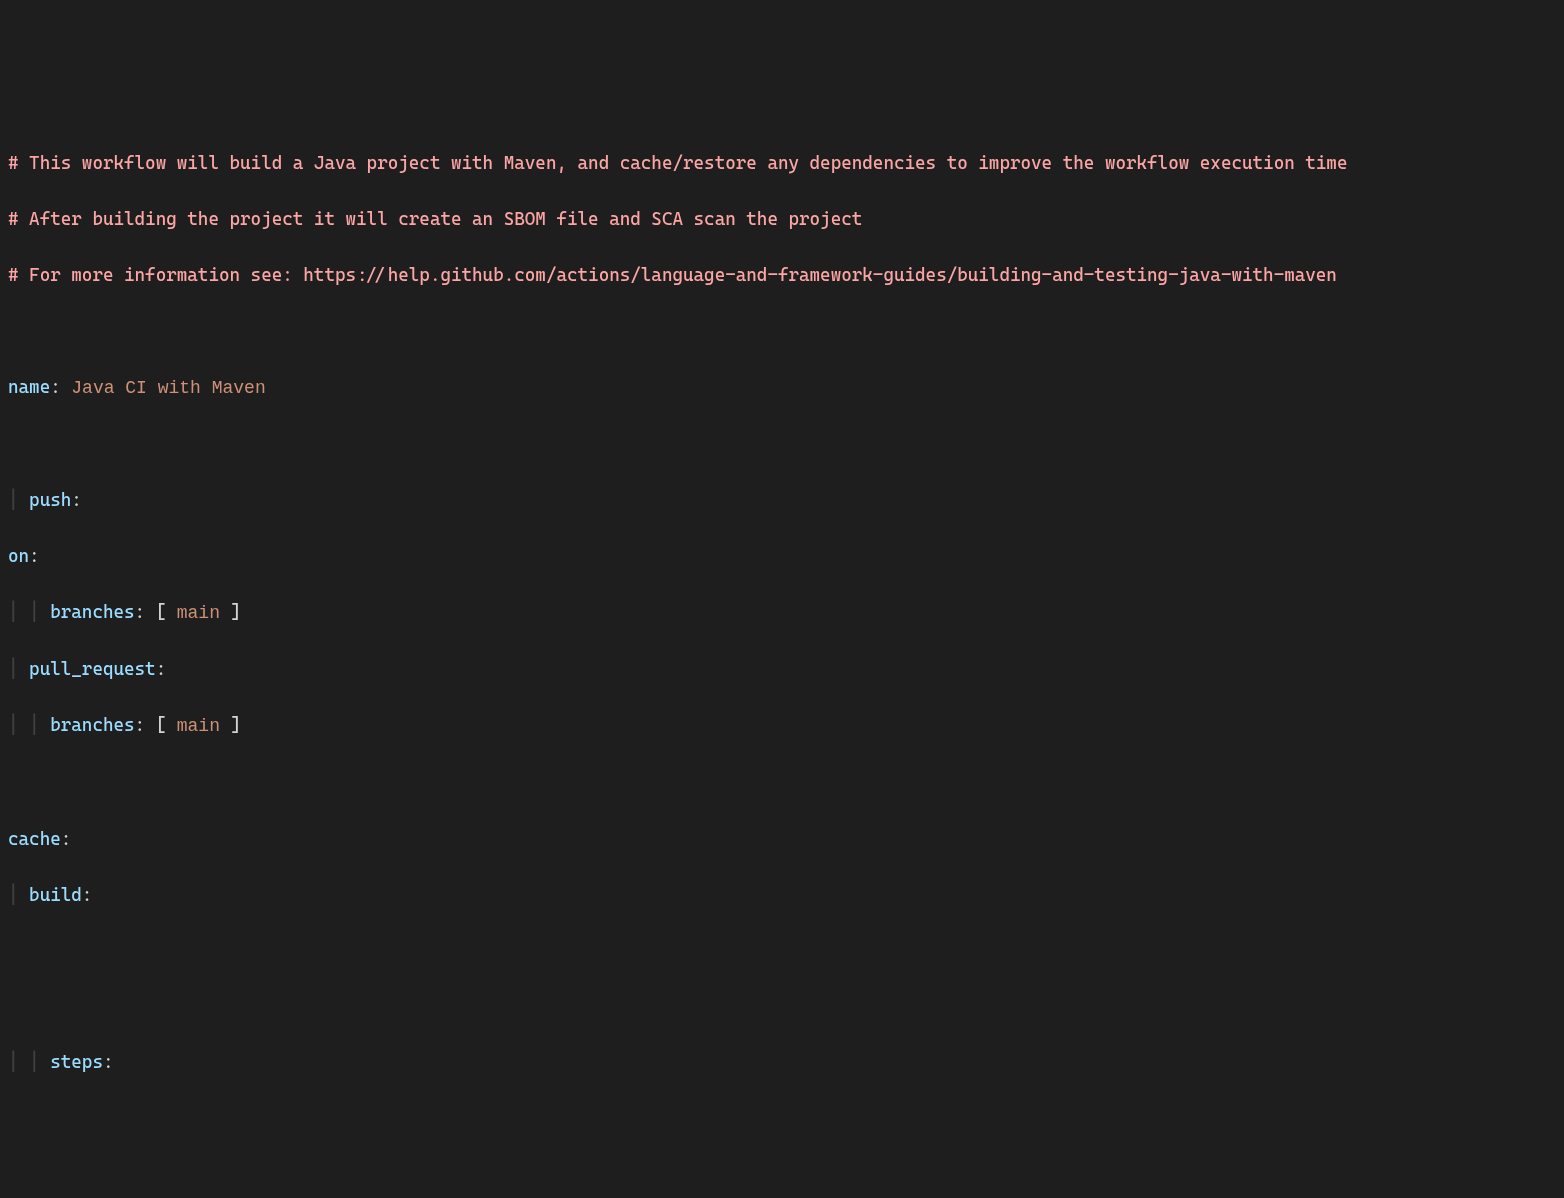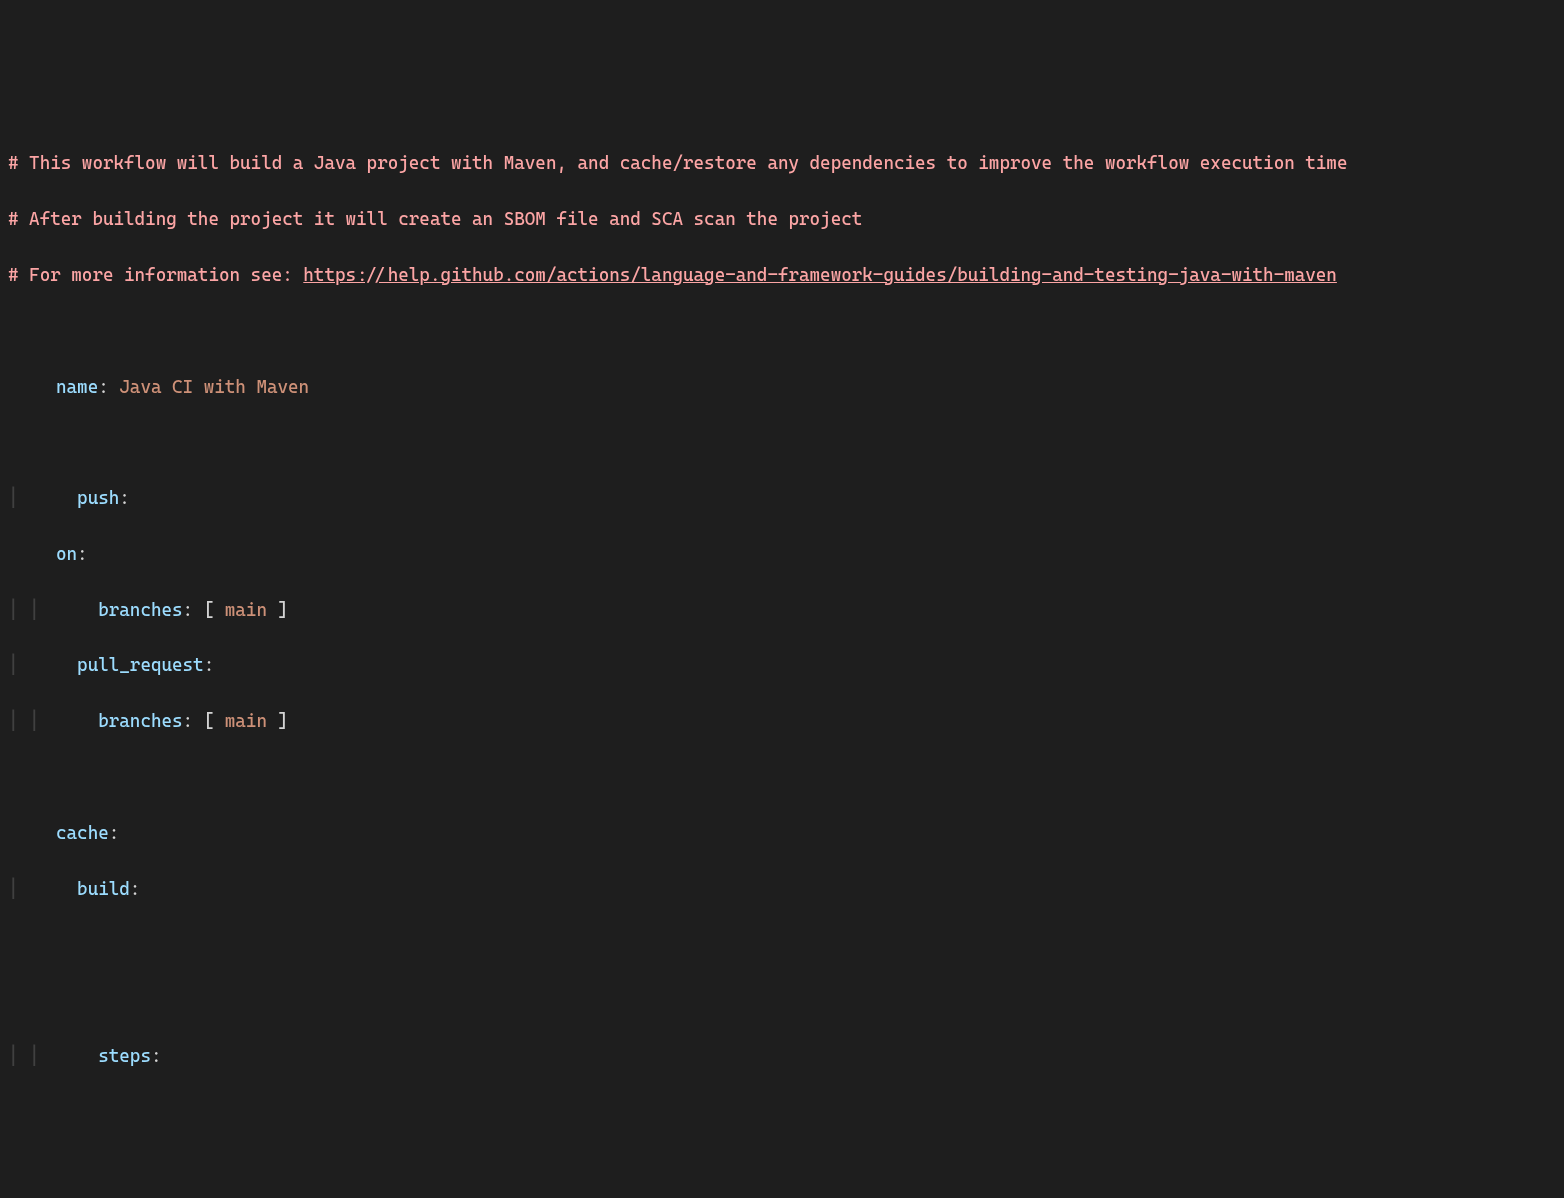--- a/index.html
+++ b/index.html
@@ -8,25 +8,25 @@
     font-family: 'SF Mono', Monaco, 'Cascadia Code', 'Roboto Mono', Consolas, 'Courier New', monospace;
     font-size: 18px;
     line-height: 1.55;
     color: #d4d4d4;
     padding: 10px 8px;
     white-space: pre;
     overflow-x: auto;
   }
   .line { display: block; min-height: 1.55em; }
   .comment { color: #fca5a5; }
-  .key { color: #9cdcfe; margin-left: 48px; }
+  .key { color: #9cdcfe; }
   .punct { color: #d4d4d4; }
   .colon { color: #d4d4d4; }
-  .string { color: #ce9178; }
-  .url { text-decoration: underline; }
+  .string { color: #ce9178; font-family: Liberation Mono, monospace; }
+  .url { }
   .indent-guide { color: #404040; }
   .dash { color: #d4d4d4; }
 </style>
 </head>
 <body>
 
 
 
 <div>
 <span class="line"><span class="comment"># This workflow will build a Java project with Maven, and cache/restore any dependencies to improve the workflow execution time</span></span>

